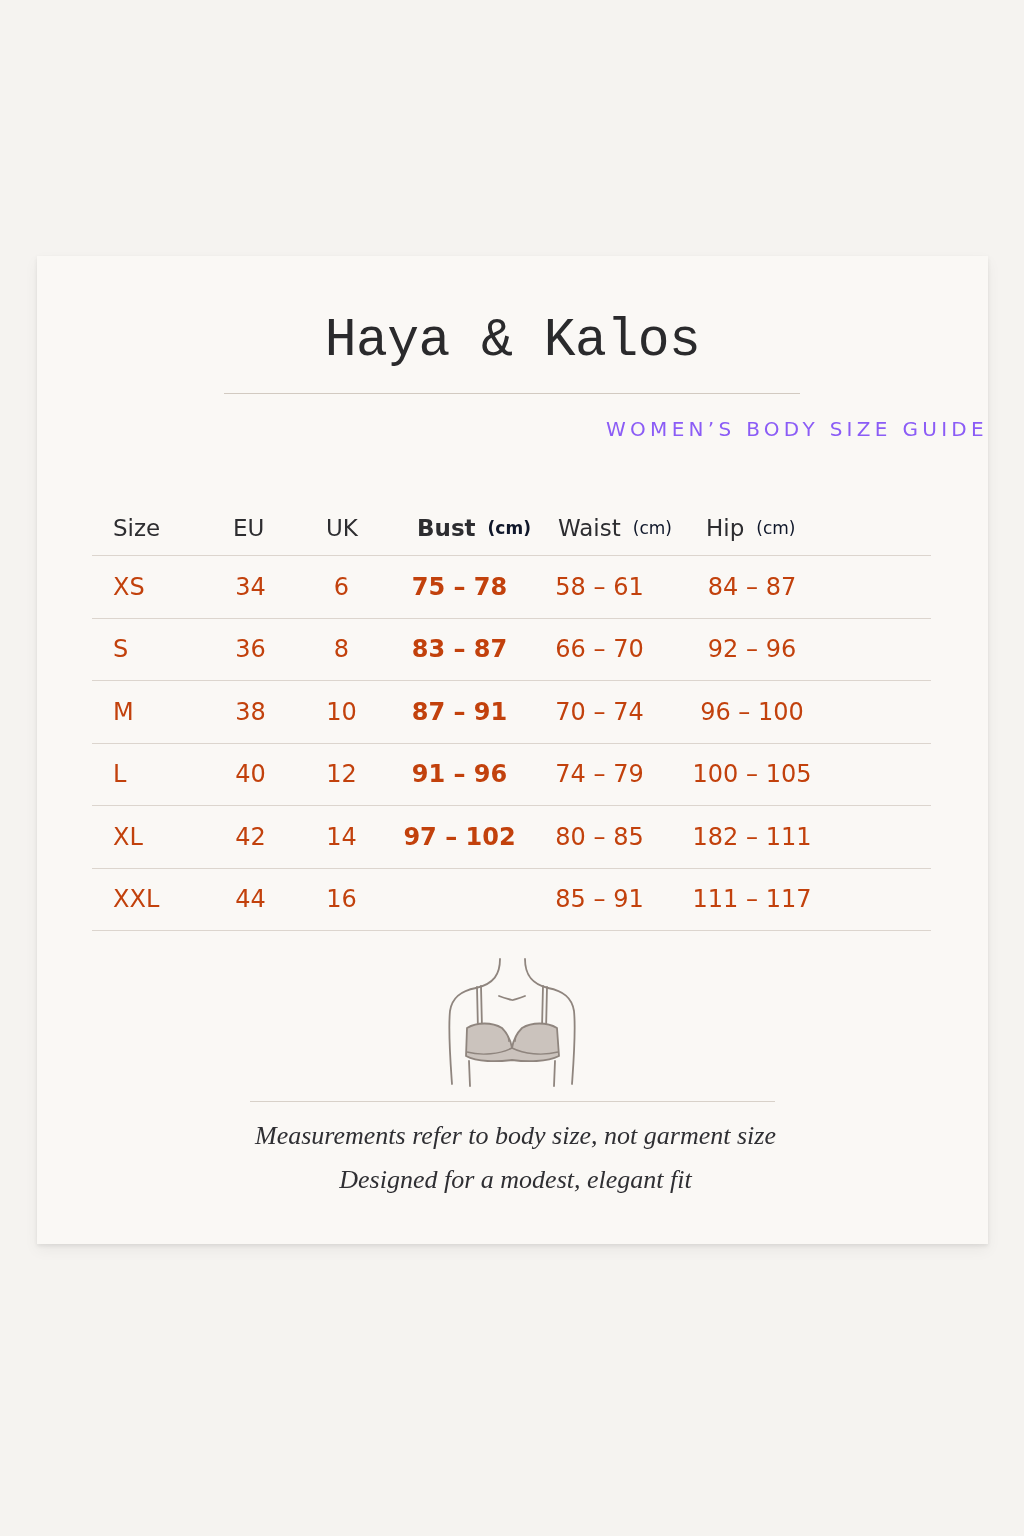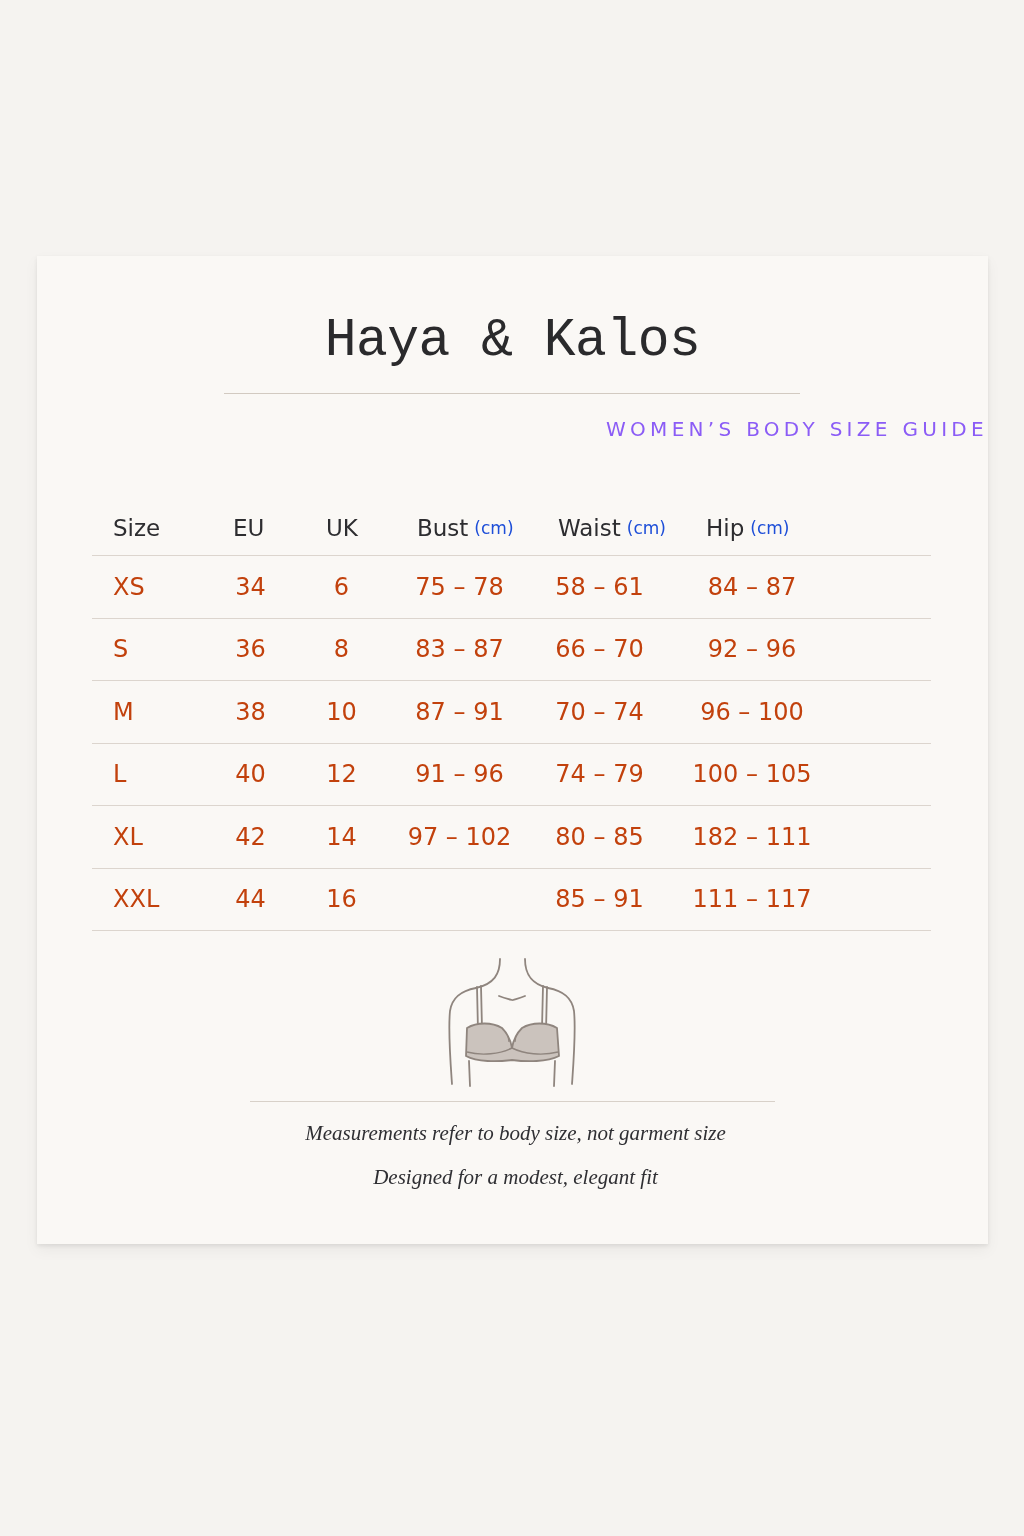--- a/index.html
+++ b/index.html
@@ -80,27 +80,27 @@
     font-size: 24px;
     color: #c2410c;
     white-space: nowrap;
   }
   .header .cell {
     font-size: 23px;
     color: #2d2d30;
   }
   .unit {
     font-size: 17px;
-    color: #1d4ed8;
-    margin-left: 6px;
+    color: #0f172a;
+    margin-left: 12px;
   }
   .c-size { left: 21px; }
   .c-eu   { left: 131px; width: 55px; justify-content: center; }
   .c-uk   { left: 222px; width: 55px; justify-content: center; }
-  .c-bust { left: 300px; width: 135px; justify-content: center; }
+  .c-bust { left: 300px; width: 135px; justify-content: center; font-weight: bold; }
   .c-waist{ left: 440px; width: 135px; justify-content: center; }
   .c-hip  { left: 590px; width: 140px; justify-content: center; }
   .header .c-eu, .header .c-uk, .header .c-bust, .header .c-waist, .header .c-hip {
     justify-content: flex-start;
     width: auto;
   }
   .header .c-eu { left: 141px; }
   .header .c-uk { left: 234px; }
   .header .c-bust { left: 325px; }
   .header .c-waist { left: 466px; }
@@ -121,21 +121,21 @@
     height: 1px;
     background: #d8d1c9;
   }
   .note {
     position: absolute;
     left: 0;
     right: 0;
     text-align: center;
     font-family: "Liberation Serif", "DejaVu Serif", serif;
     font-style: italic;
-    font-size: 21px;
+    font-size: 26px;
     color: #2f2f33;
     margin-left: 6px;
   }
   .note-1 { top: 865px; }
   .note-2 { top: 909px; }
 </style>
 </head>
 <body>
 
 <div class="card">

